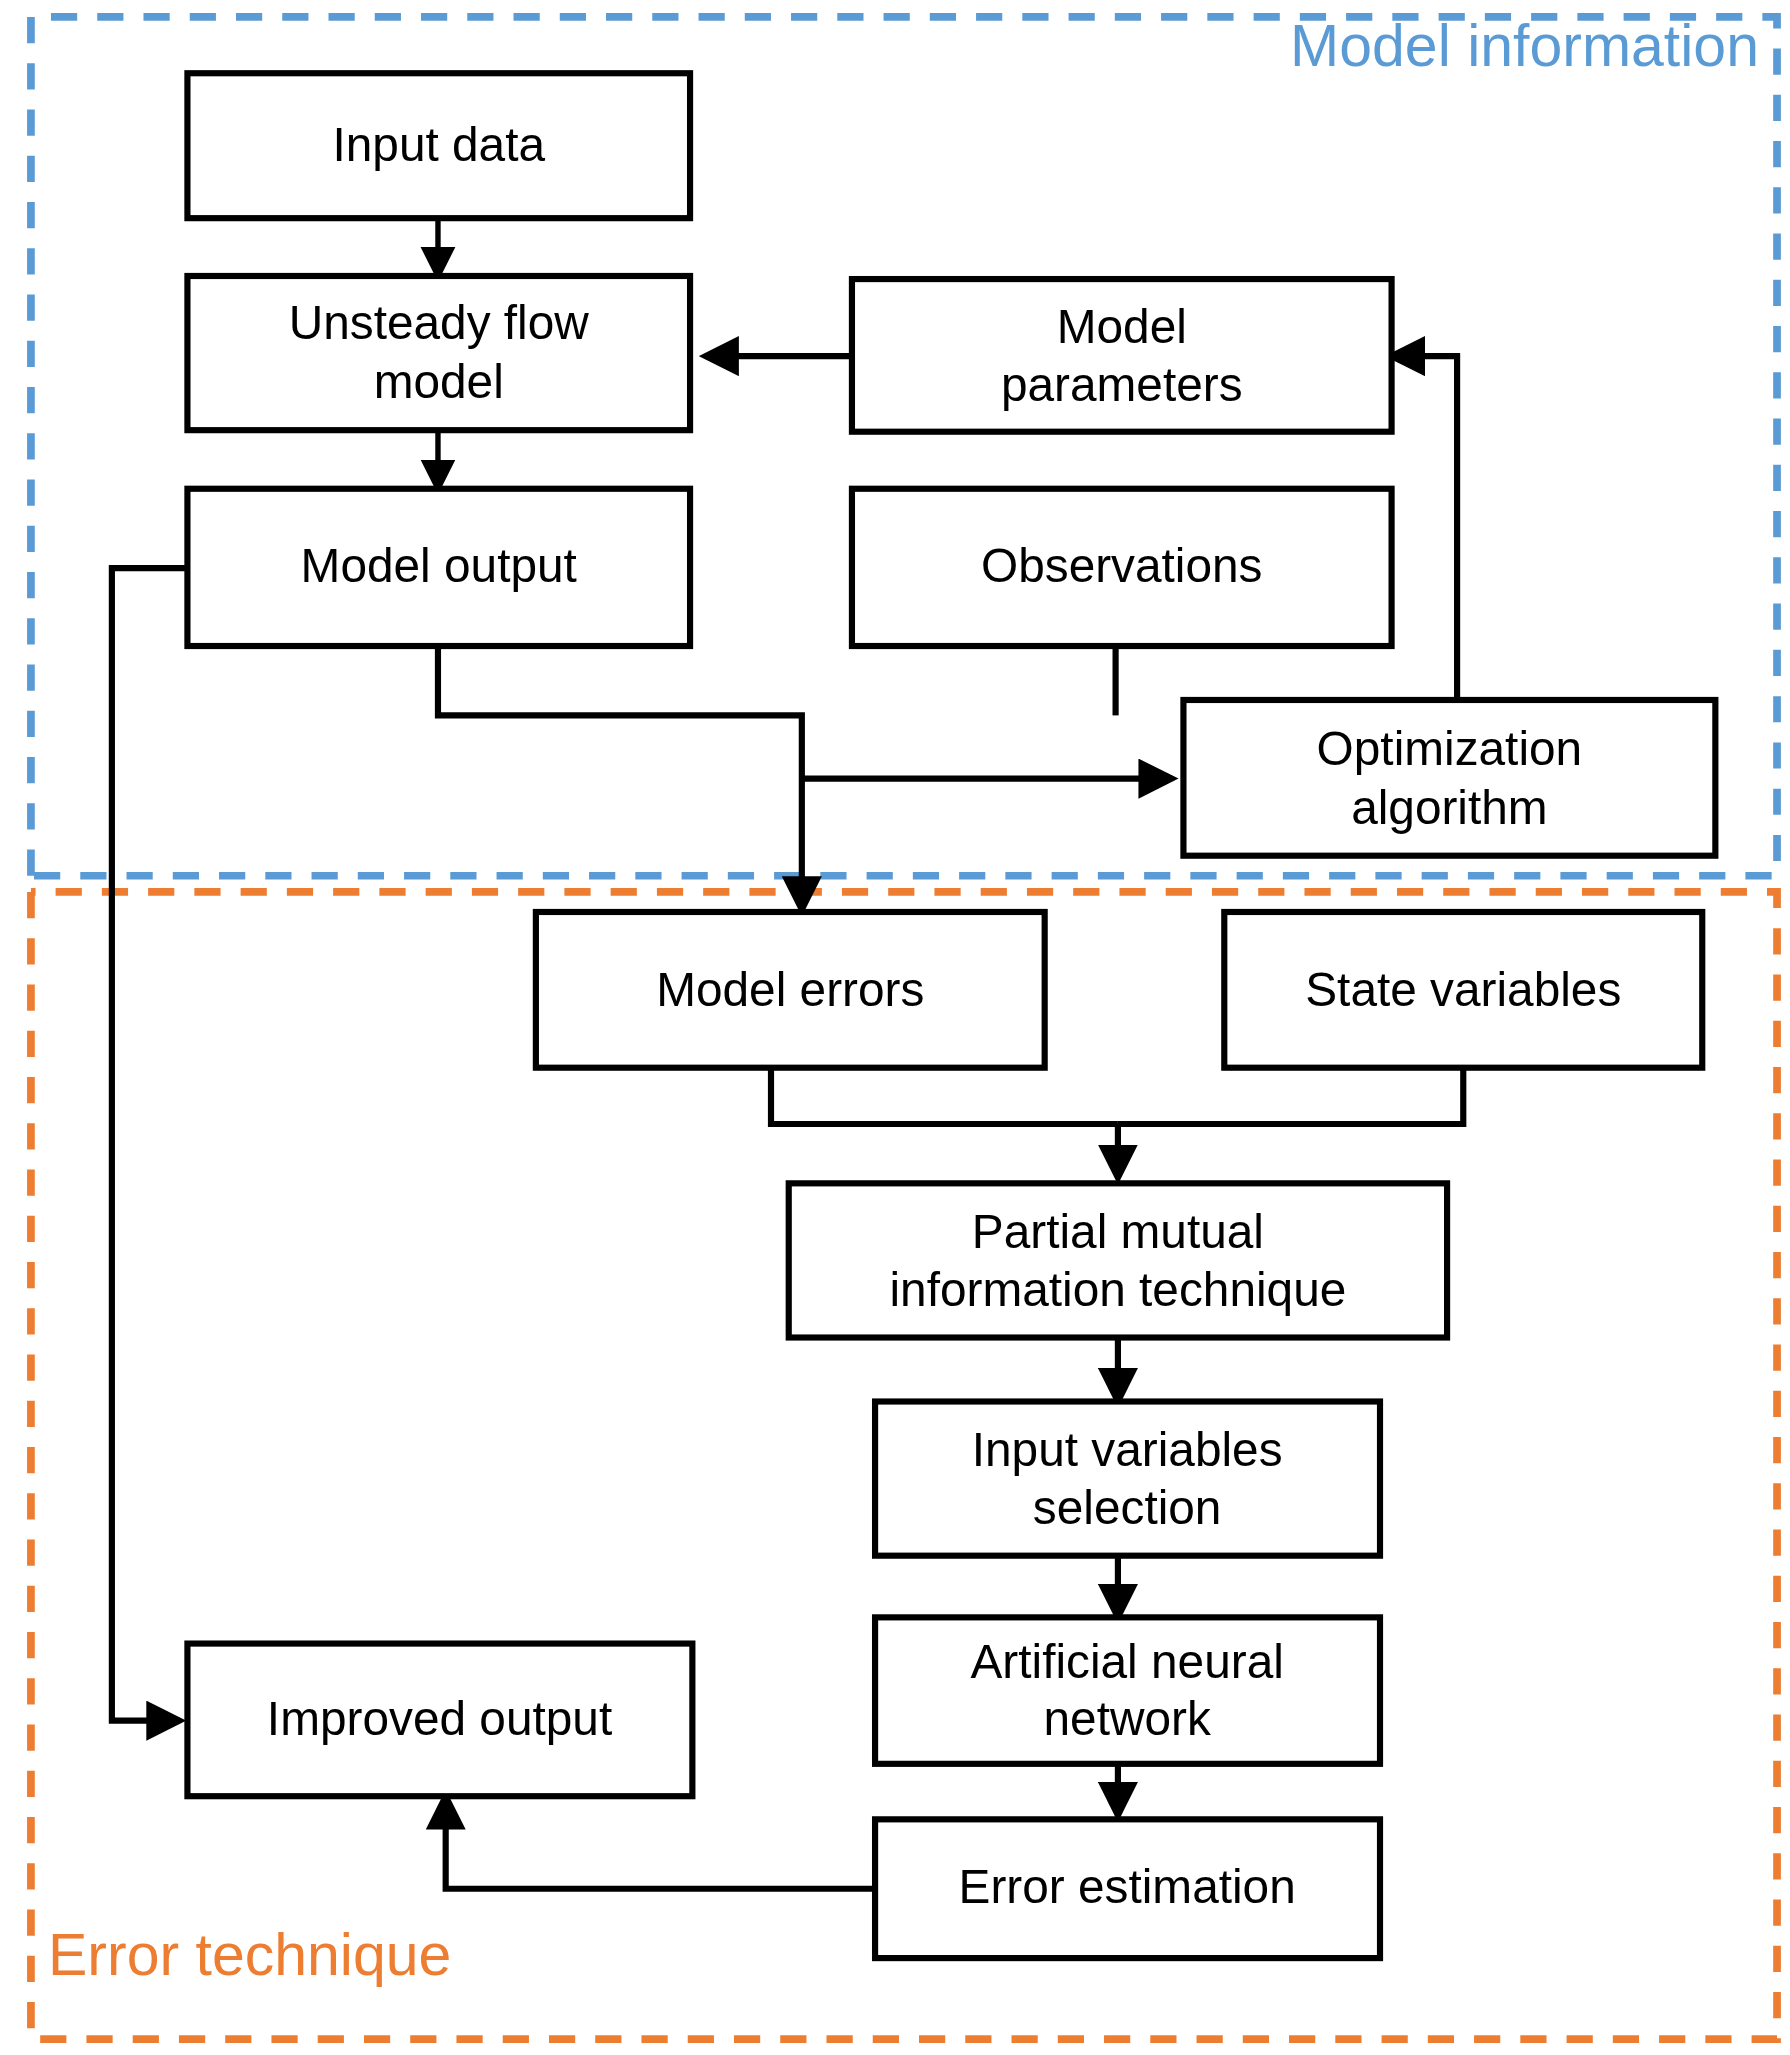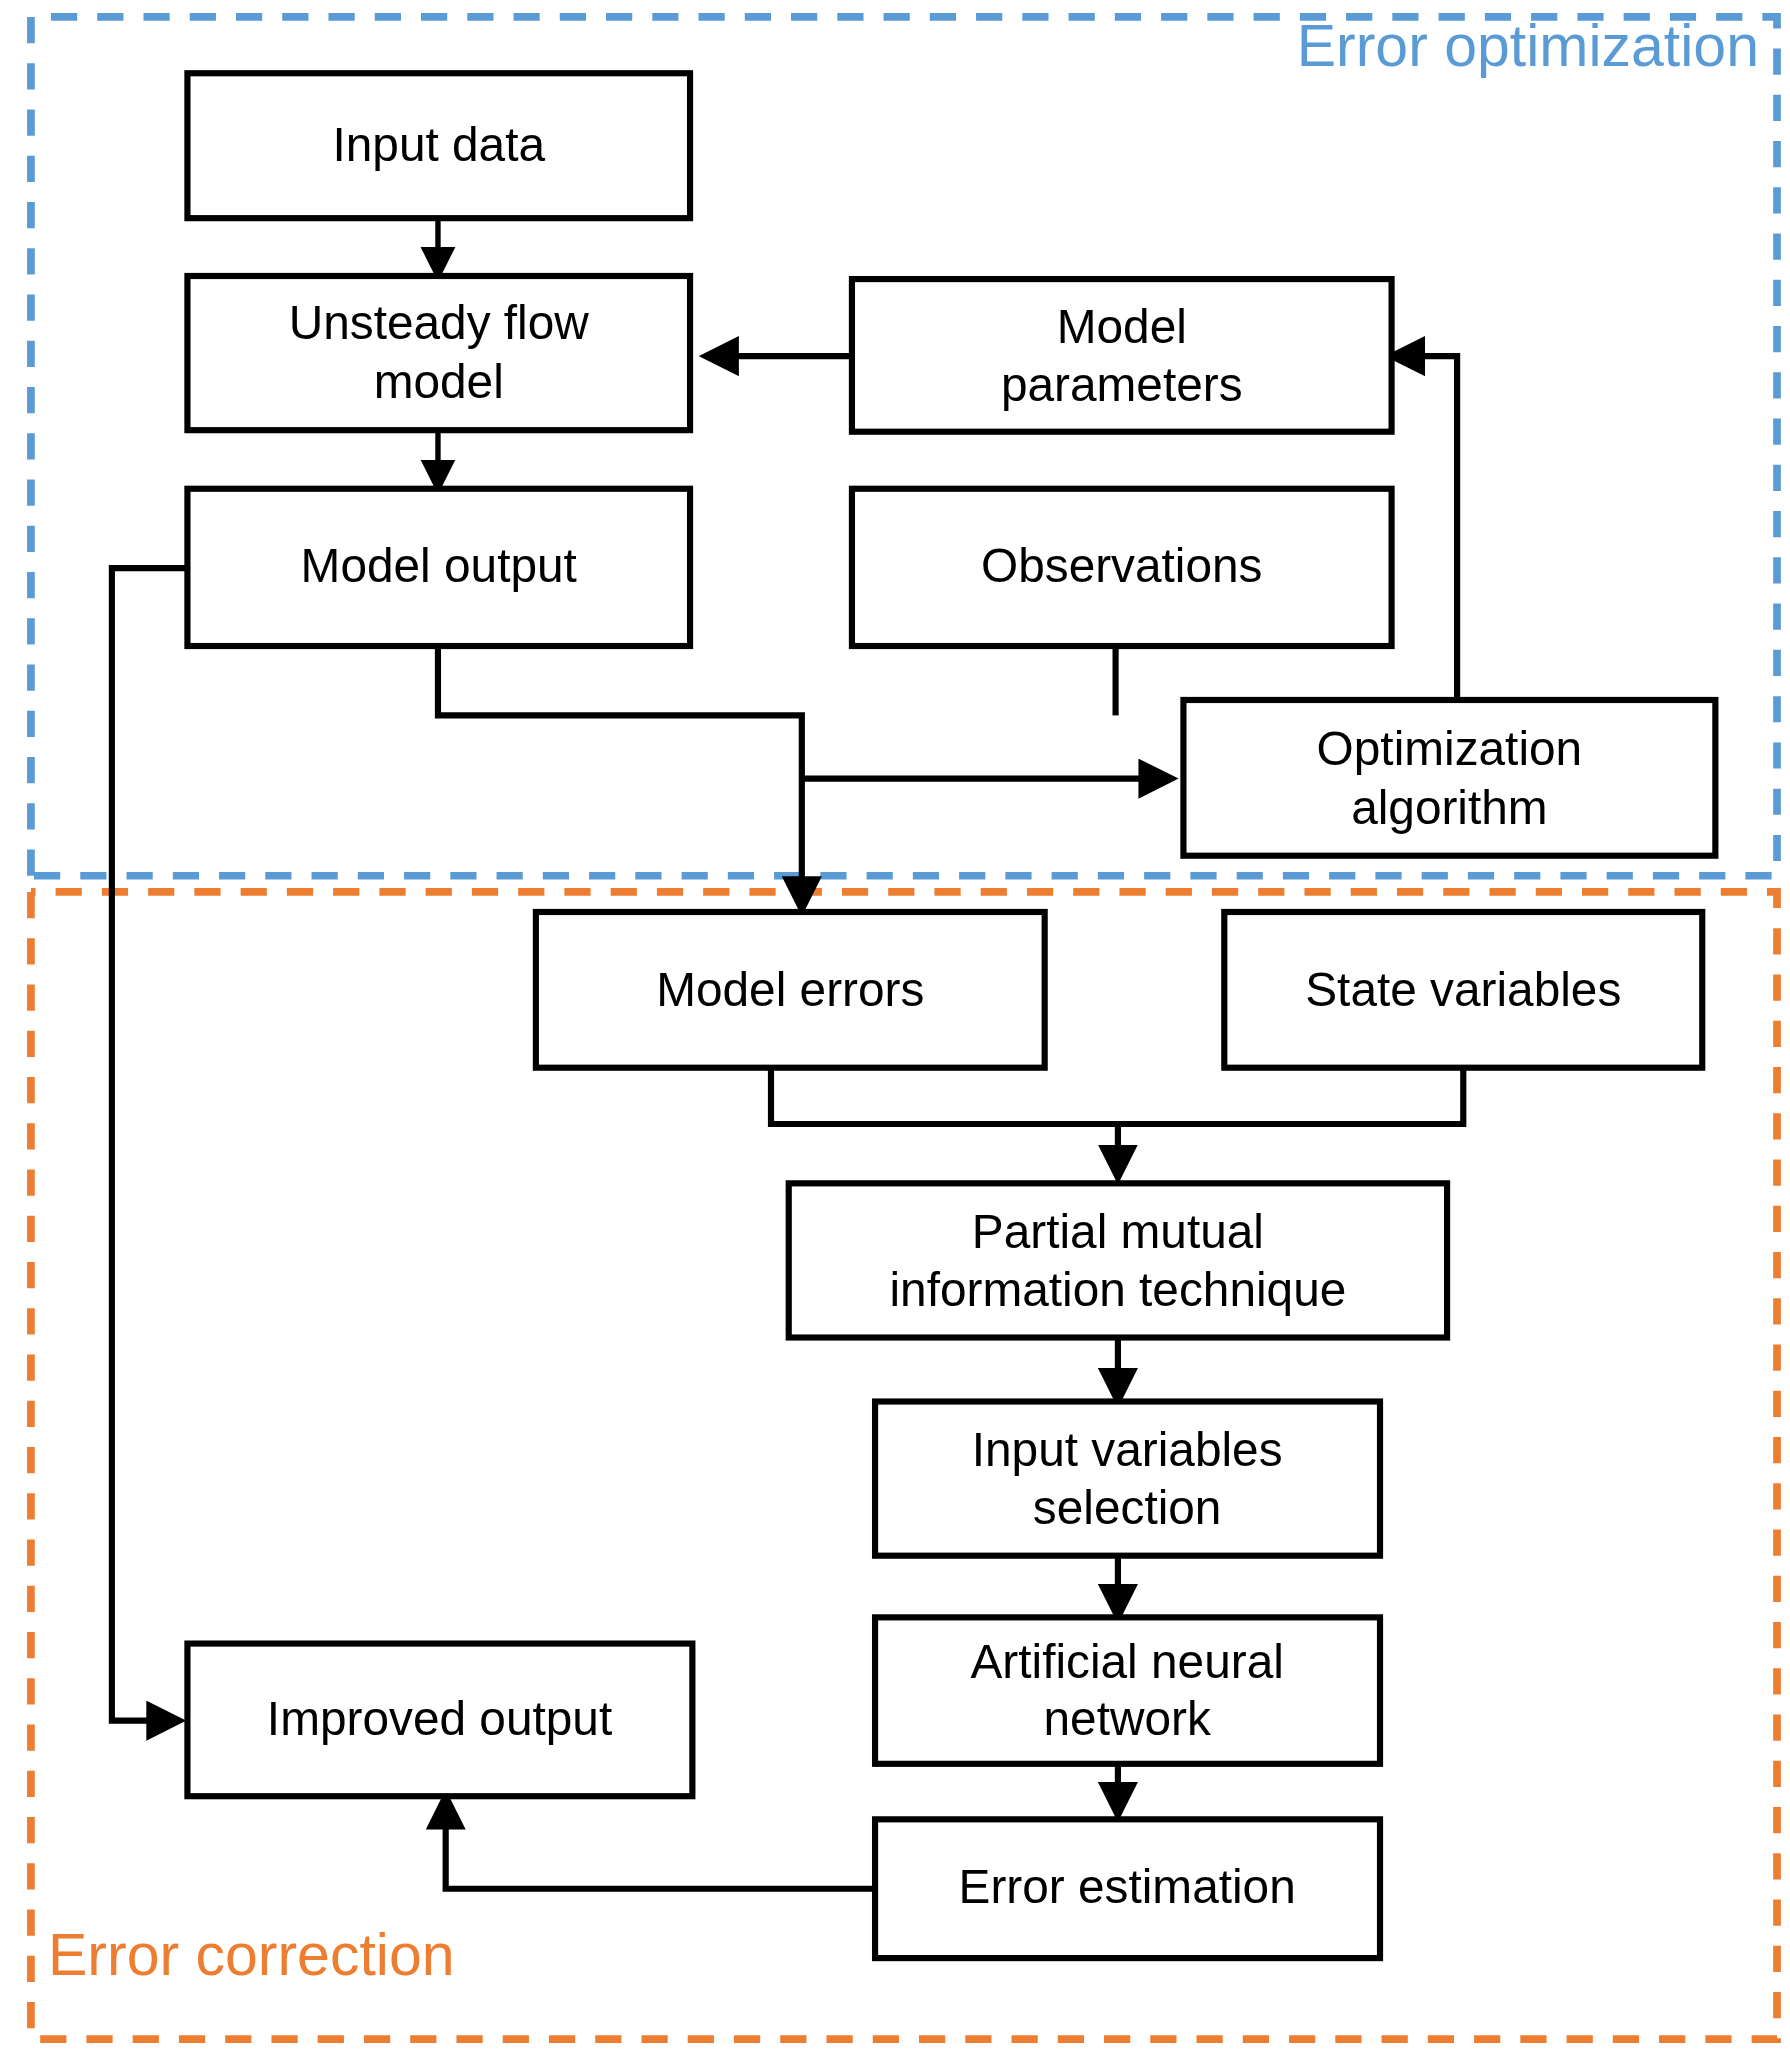--- a/index.html
+++ b/index.html
@@ -147,18 +147,18 @@
       <rect class="box" x="1135" y="2360" width="655" height="180"></rect>
       <text class="node-text" x="1462" y="2452">Error estimation</text>
     </g>
 
     <g>
       <rect class="box" x="243" y="2132" width="655" height="198"></rect>
       <text class="node-text" x="570" y="2234">Improved output</text>
     </g>
   </svg>
 
-  <div class="region-label" id="label-model-optimization">Error optimization</div>
+  <div class="region-label" id="label-model-optimization">Model information</div>
 
-  <div class="region-label" id="label-error-correction">Error correction</div>
+  <div class="region-label" id="label-error-correction">Error technique</div>
 
 </div>
 
 
 </body></html>

